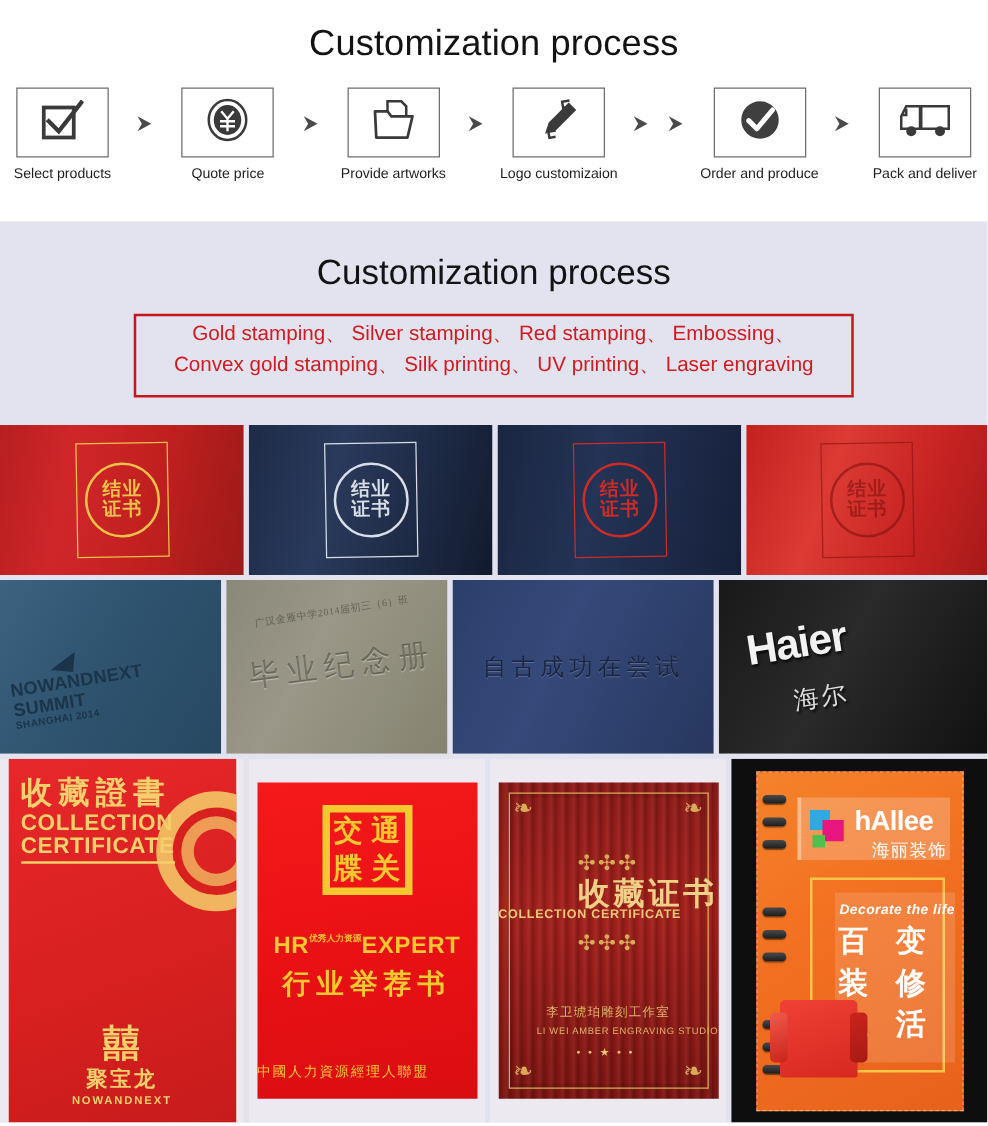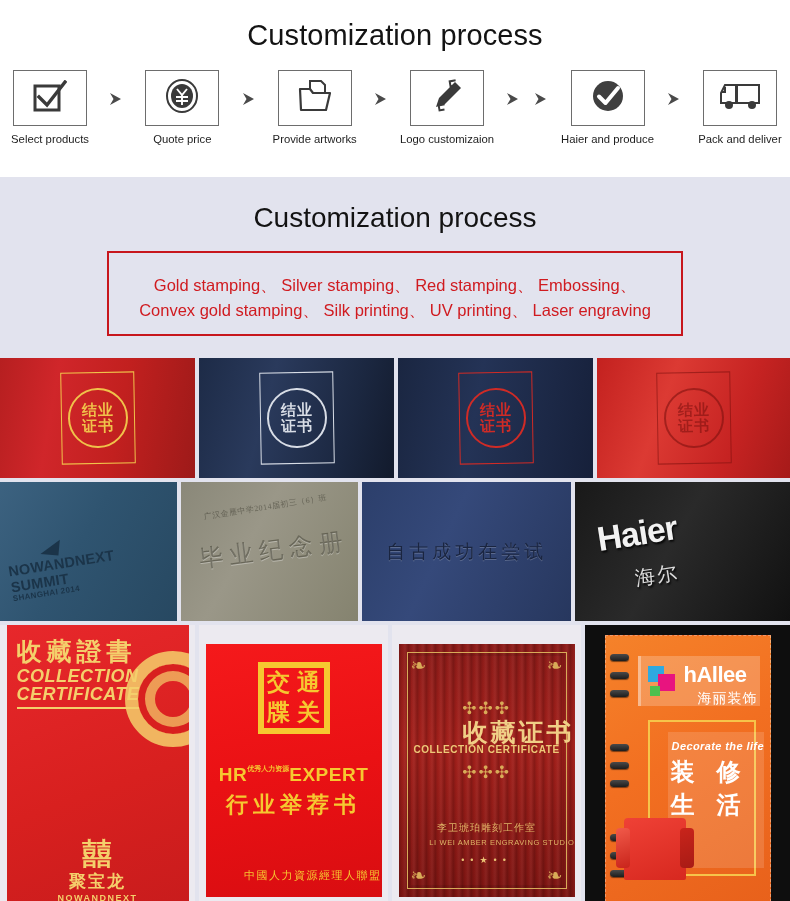--- a/index.html
+++ b/index.html
@@ -63,21 +63,21 @@
     font-size: 28px;
     font-weight: 400;
     color: #131313;
     line-height: 38px;
     margin-bottom: 14px;
   }
   .red-box {
     margin: 0 auto;
     width: 576px;
     border: 2.5px solid #c7161d;
-    padding: 20px 10px 11px 10px;
+    padding: 2px 10px 11px 10px;
     text-align: center;
   }
   .red-line {
     color: #d01b20;
     font-size: 16.5px;
     line-height: 25px;
     white-space: nowrap;
   }
 
   
@@ -187,21 +187,20 @@
   }
   .cc-cn {
     position: absolute; left: 10px; top: 22px;
     font-family: "Liberation Serif", serif;
     font-size: 25px; font-weight: 700; letter-spacing: 5px; color: #f4cf6b;
   }
   .cc-en1, .cc-en2 {
     position: absolute; left: 10px;
     font-size: 18px; font-weight: 700; letter-spacing: .5px; color: #f4cf6b;
     font-family: "Liberation Sans", sans-serif;
-    font-style: italic;
   }
   .cc-en1 { top: 53px; }
   .cc-en2 { top: 71px; border-bottom: 2px solid #f4cf6b; padding-bottom: 2px; }
   .cc-orn {
     position: absolute; right: -32px; top: 38px;
     width: 96px; height: 96px; border-radius: 50%;
     border: 13px solid rgba(244,207,107,.85);
     box-shadow: inset 0 0 0 7px rgba(216,32,31,1), inset 0 0 0 17px rgba(244,207,107,.7);
   }
   .cc-logo {
@@ -233,21 +232,21 @@
     position: absolute; left: 0; right: 0; top: 120px; text-align: center;
     color: #f6c830; font-size: 19px; font-weight: 700; letter-spacing: .5px;
   }
   .hr-logo small { font-size: 7px; letter-spacing: 0; vertical-align: top; }
   .hr-cn {
     position: absolute; left: 0; right: 0; top: 146px; text-align: center;
     color: #f6c830; font-family: "Liberation Serif", serif;
     font-size: 22px; font-weight: 700; letter-spacing: 5px;
   }
   .hr-foot {
-    position: absolute; left: 0; right: 0; bottom: 14px; text-align: right;
+    position: absolute; left: 0; right: 0; bottom: 14px; text-align: left;
     color: #f6c830; font-family: Liberation Serif, serif;
     font-size: 11px; letter-spacing: 1.5px;
   }
 
   .ph-wood { background: #eceaf0; display: flex; align-items: center; justify-content: center; }
   .cover-wood {
     width: 176px; height: 253px; position: relative; overflow: hidden;
     background:
       repeating-linear-gradient(90deg,
         rgba(0,0,0,.18) 0px, rgba(0,0,0,.02) 3px, rgba(255,255,255,.05) 6px, rgba(0,0,0,.14) 9px),
@@ -264,21 +263,21 @@
   .wd-bl { left: 12px; bottom: 12px; }
   .wd-br { right: 12px; bottom: 12px; }
   .wd-top-orn { position: absolute; left:0; right:0; top: 54px; text-align:center; color:#d8ab58; font-size: 17px; letter-spacing: 2px; }
   .wd-bot-orn { position: absolute; left:0; right:0; top: 118px; text-align:center; color:#d8ab58; font-size: 17px; letter-spacing: 2px; }
   .wd-cn {
     position: absolute; left: 0; right: 0; top: 72px; text-align: right;
     font-family: "Liberation Serif", serif;
     font-size: 25px; font-weight: 700; letter-spacing: 3px; color: #f0cf86;
   }
   .wd-en {
-    position: absolute; left: 0; right: 0; top: 100px; text-align: center;
+    position: absolute; left: 0; right: 0; top: 100px; text-align: left;
     font-size: 10px; font-weight: 700; letter-spacing: .6px; color: #edc877;
   }
   .wd-studio-cn {
     position: absolute; left: 0; right: 0; bottom: 62px; text-align: center;
     font-family: "Liberation Serif", serif; font-size: 10px; letter-spacing: 1px; color: #e0b567;
   }
   .wd-studio-en {
     position: absolute; left: 0; right: 0; bottom: 50px; text-align: right;
     font-size: 7.5px; letter-spacing: .6px; color: #e0b567;
   }
@@ -441,21 +440,21 @@
 
     <div class="step">
       <div class="step-box">
         <span>
           <svg width="36" height="36" viewBox="0 0 36 36">
             <circle cx="18" cy="18" r="15" fill="#3f3f3f"></circle>
             <path d="M9 18.5 L15.5 25 L28 10" fill="none" stroke="#fff" stroke-width="4" stroke-linecap="round" stroke-linejoin="round"></path>
           </svg>
         </span>
       </div>
-      <div class="step-label">Haier and produce</div>
+      <div class="step-label">Order and produce</div>
     </div>
 
     <div class="arrow">
       <svg width="14" height="14" viewBox="0 0 14 14">
           <path d="M1 1 L12 7 L1 13 L4.5 7 Z" fill="#4a4a4a"></path>
         </svg>
     </div>
 
     <div class="step">
       <div class="step-box">
@@ -657,20 +656,21 @@
             <i class="s1"></i>
               <i class="s2"></i>
               <i class="s3"></i>
           </div>
           <div class="or-brand">hAllee</div>
           <div class="or-brand-cn">海丽装饰</div>
           <div class="or-frame"></div>
           <div class="or-panel"></div>
           <div class="or-en">Decorate the life</div>
           <div class="or-cn">
+            <div>百 变</div>
             <div>装 修</div>
             <div>生 活</div>
           </div>
           <div class="or-chair"></div>
         </div>
       </div>
     </div>
   </div>
 </div>
 

